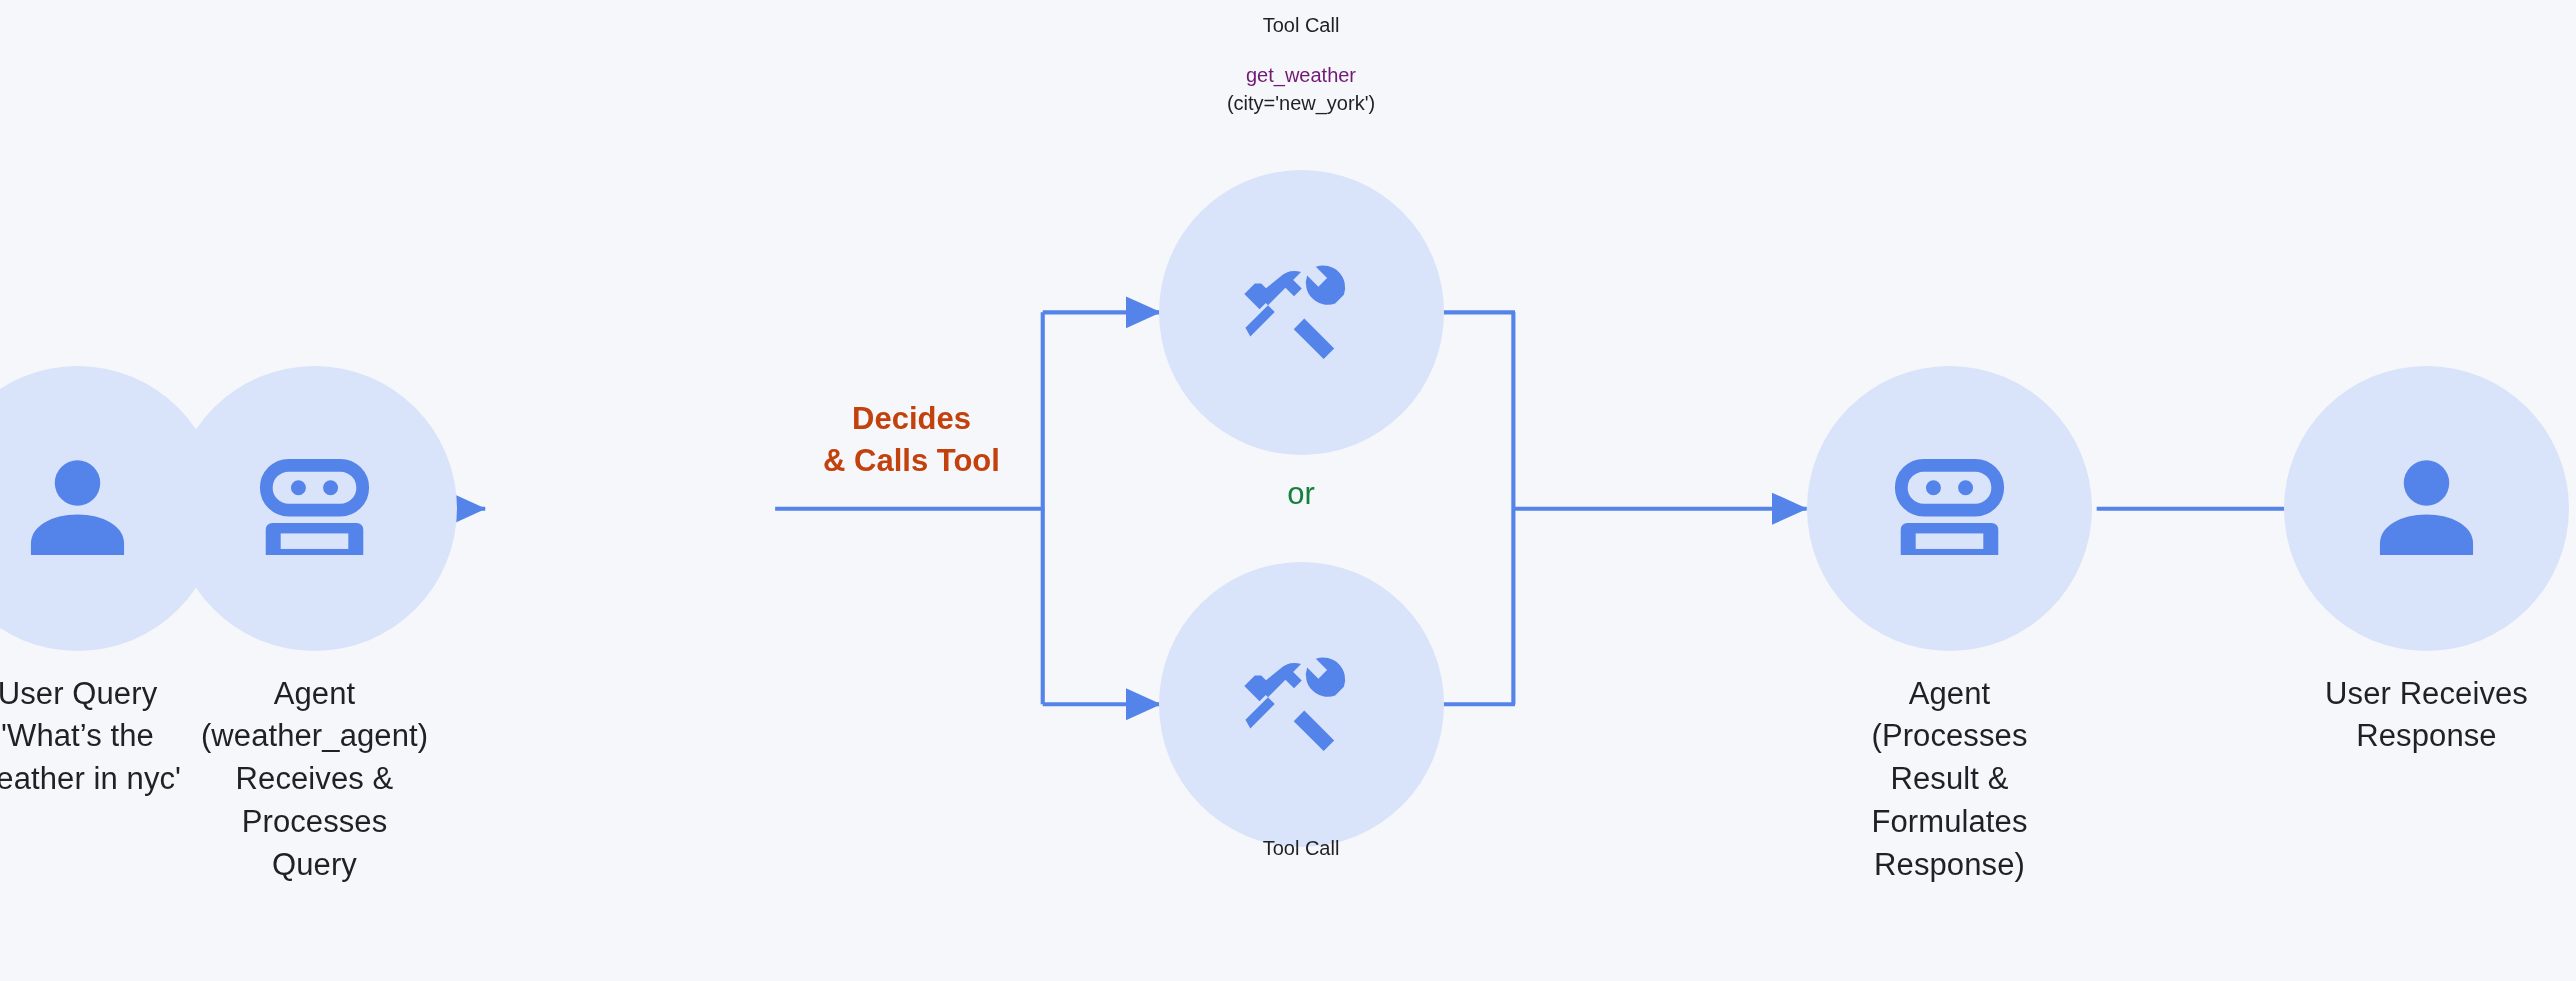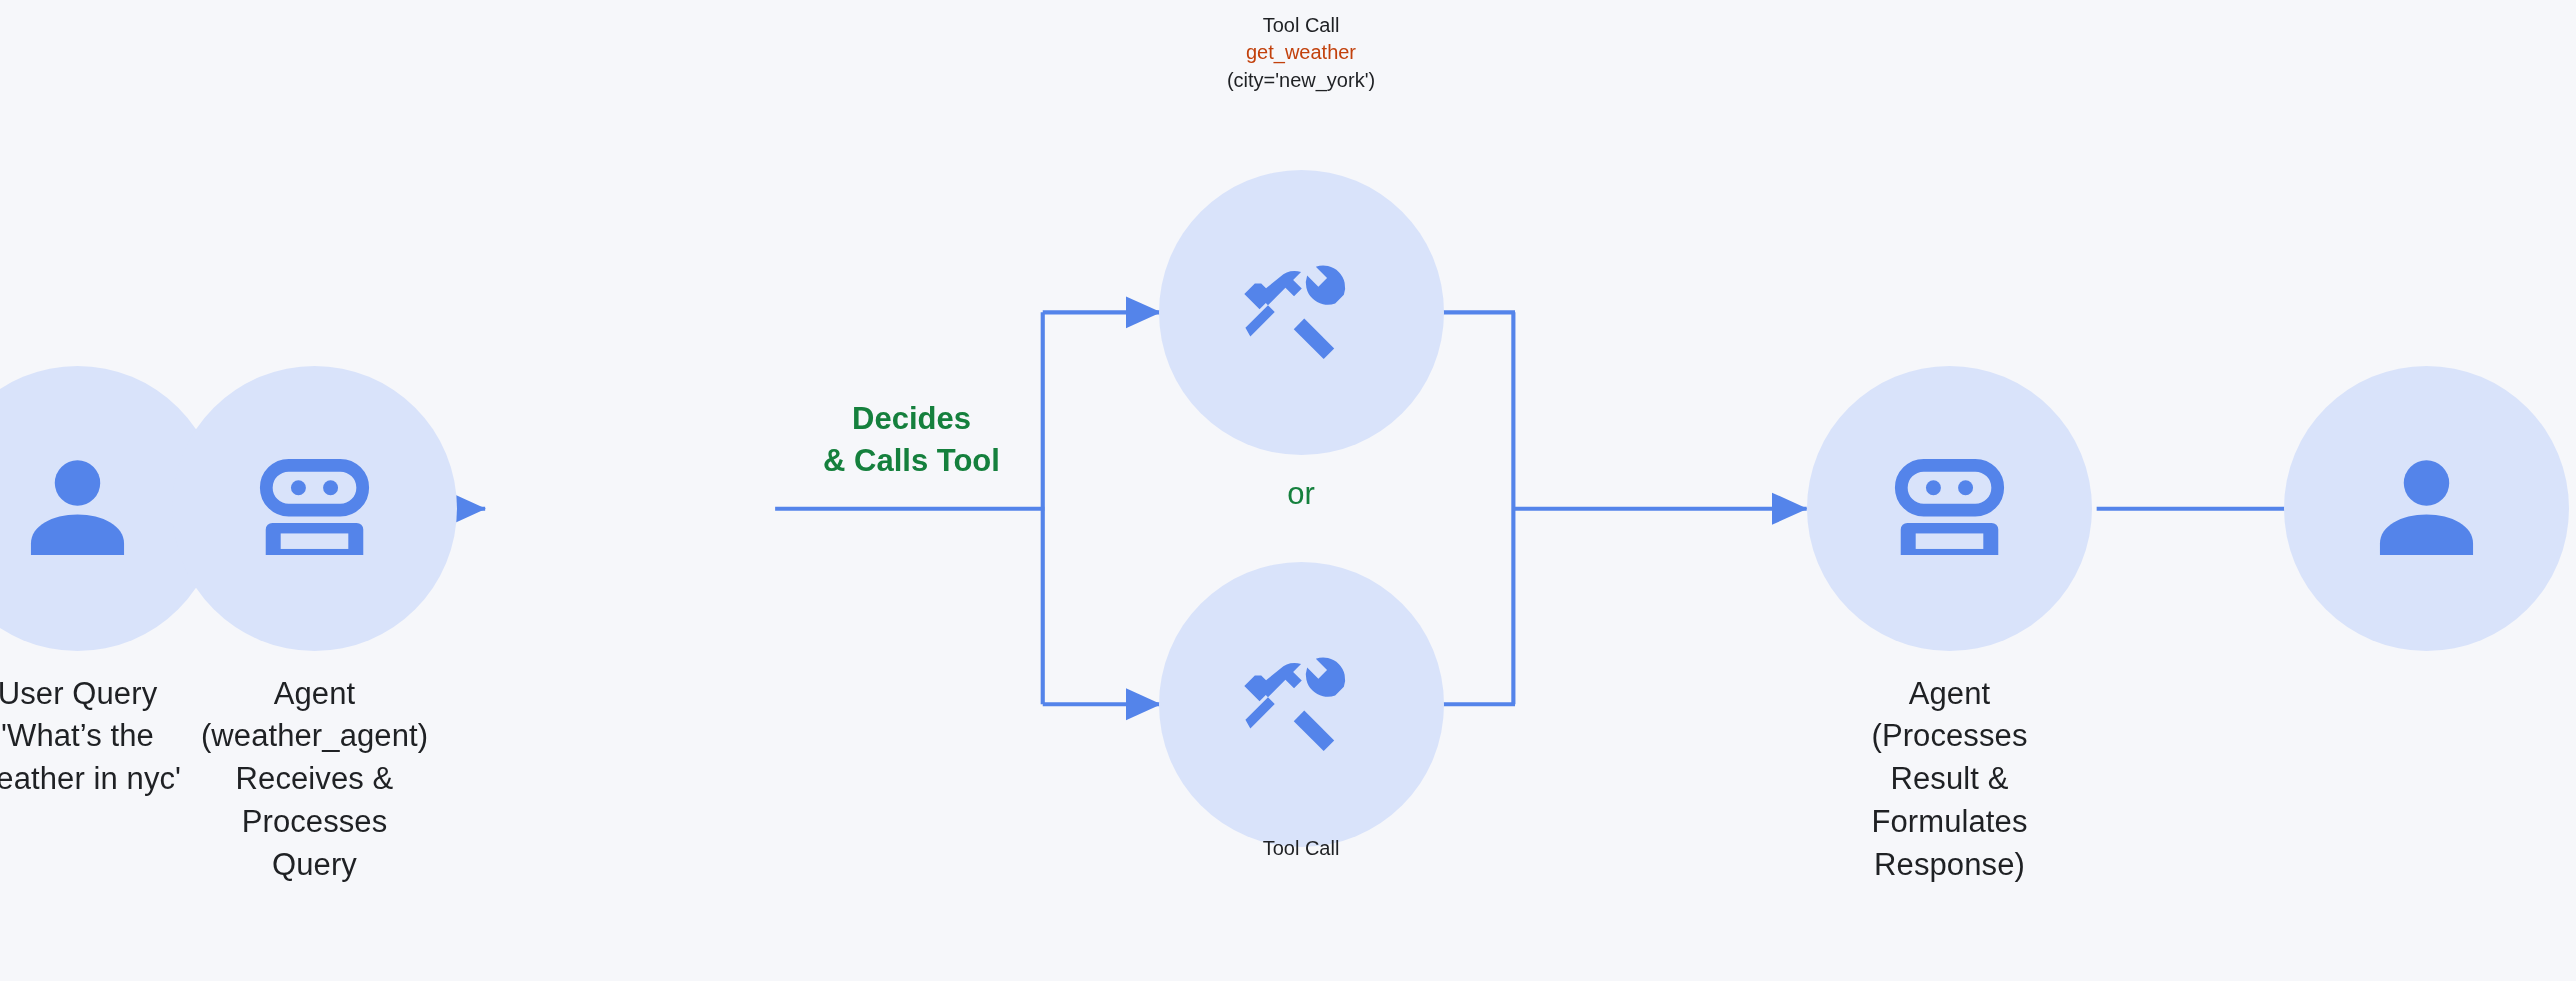--- a/index.html
+++ b/index.html
@@ -50,31 +50,32 @@
   
   .toolcall {
     position: absolute;
     width: 464px;
     text-align: center;
     font-size: 20px;
     line-height: 1.38;
     color: #1f2124;
   }
   .toolcall .fn {
-    color: #c2410c;
+    color: #701a75;
+    margin-top: 23px;
   }
 
   
   .edge-label {
     position: absolute;
     text-align: center;
     font-size: 31px;
     line-height: 1.37;
     font-weight: bold;
-    color: #15803d;
+    color: #c2410c;
     white-space: pre-line;
   }
   .or-label {
     position: absolute;
     text-align: center;
     font-size: 31px;
     color: #15803d;
   }
 
   
@@ -199,20 +200,22 @@
 Response)</div>
   </div>
 
   <div class="node" style="left:2284px; top:366px;">
     <div class="bubble">
       <svg width="133" height="133" viewBox="0 0 24 24">
         <circle cx="12" cy="7.4" r="4.1" fill="#5484ea"></circle>
         <path d="M3.6 20.4v-2.1c0-3.1 3.8-5.2 8.4-5.2s8.4 2.1 8.4 5.2v2.1z" fill="#5484ea"></path>
       </svg>
     </div>
+    <div class="node-caption">User Receives
+Response</div>
   </div>
 
   <div class="edge-label" style="left:779px; top:398px; width:265px;">Decides
 &amp; Calls Tool</div>
 
 
 </div>
 
 
 </body></html>

